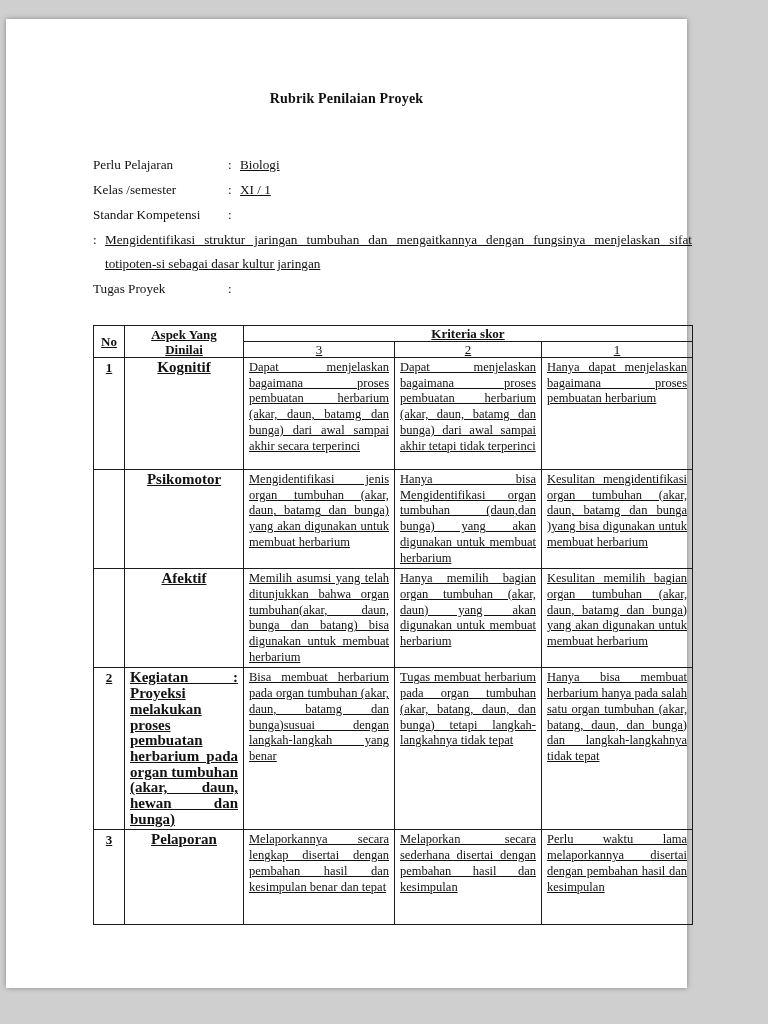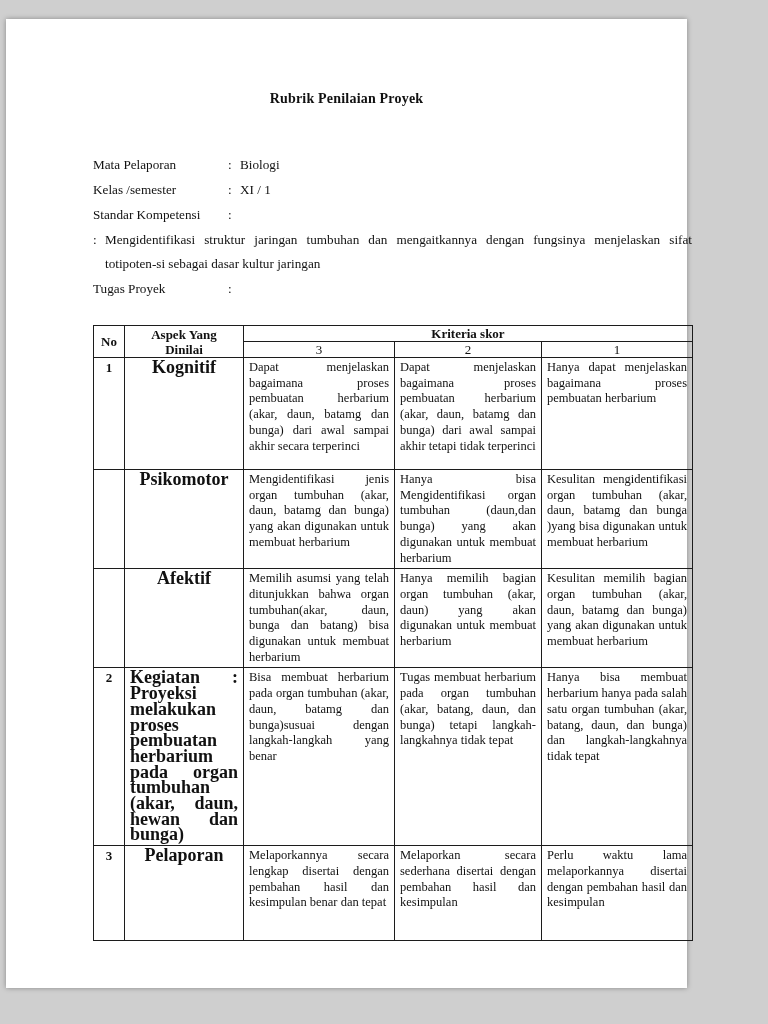--- a/index.html
+++ b/index.html
@@ -50,29 +50,31 @@
     width: 135px;
     flex: 0 0 135px;
   }
   .meta-colon {
     width: 12px;
     flex: 0 0 12px;
   }
   .meta-value {
     flex: 1;
     text-align: justify;
+    text-decoration: underline;
   }
   .rubric-wrap {
     margin-top: 24px;
   }
   table.rubric {
     border-collapse: collapse;
     width: 599px;
     table-layout: fixed;
     font-size: 12.5px;
+    text-decoration: underline;
   }
   .rubric th, .rubric td {
     border: 1px solid #1c1c1c;
     vertical-align: top;
     padding: 1px 5px 2px 5px;
     line-height: 15.7px;
   }
   .rubric thead th {
     text-align: center;
     vertical-align: middle;
@@ -83,21 +85,21 @@
   th.hdr-num  { font-weight: normal; font-size: 13px; }
   td.no-cell {
     text-align: center;
     font-weight: bold;
     font-size: 13px;
     padding-top: 2px;
   }
   td.aspek-cell {
     text-align: center;
     font-weight: bold;
-    font-size: 18px;
+    font-size: 15px;
     padding-top: 2px;
   }
   td.aspek-cell.left {
     text-align: justify;
   }
   td.crit-cell {
     text-align: justify;
     padding-top: 2px;
   }
   tr.r1 { height: 112px; }
@@ -111,21 +113,21 @@
 
 <div class="canvas">
   <div class="page">
 
     <h1 class="doc-title">Rubrik Penilaian Proyek</h1>
 
     <div class="content">
 
       <div class="meta">
         <div class="meta-row">
-          <span class="meta-label">Mata Pelaporan</span>
+          <span class="meta-label">Perlu Pelajaran</span>
           <span class="meta-colon">:</span>
           <span class="meta-value">Biologi</span>
         </div>
         <div class="meta-row">
           <span class="meta-label">Kelas /semester</span>
           <span class="meta-colon">:</span>
           <span class="meta-value">XI / 1</span>
         </div>
         <div class="meta-row">
           <span class="meta-label">Standar Kompetensi</span>

